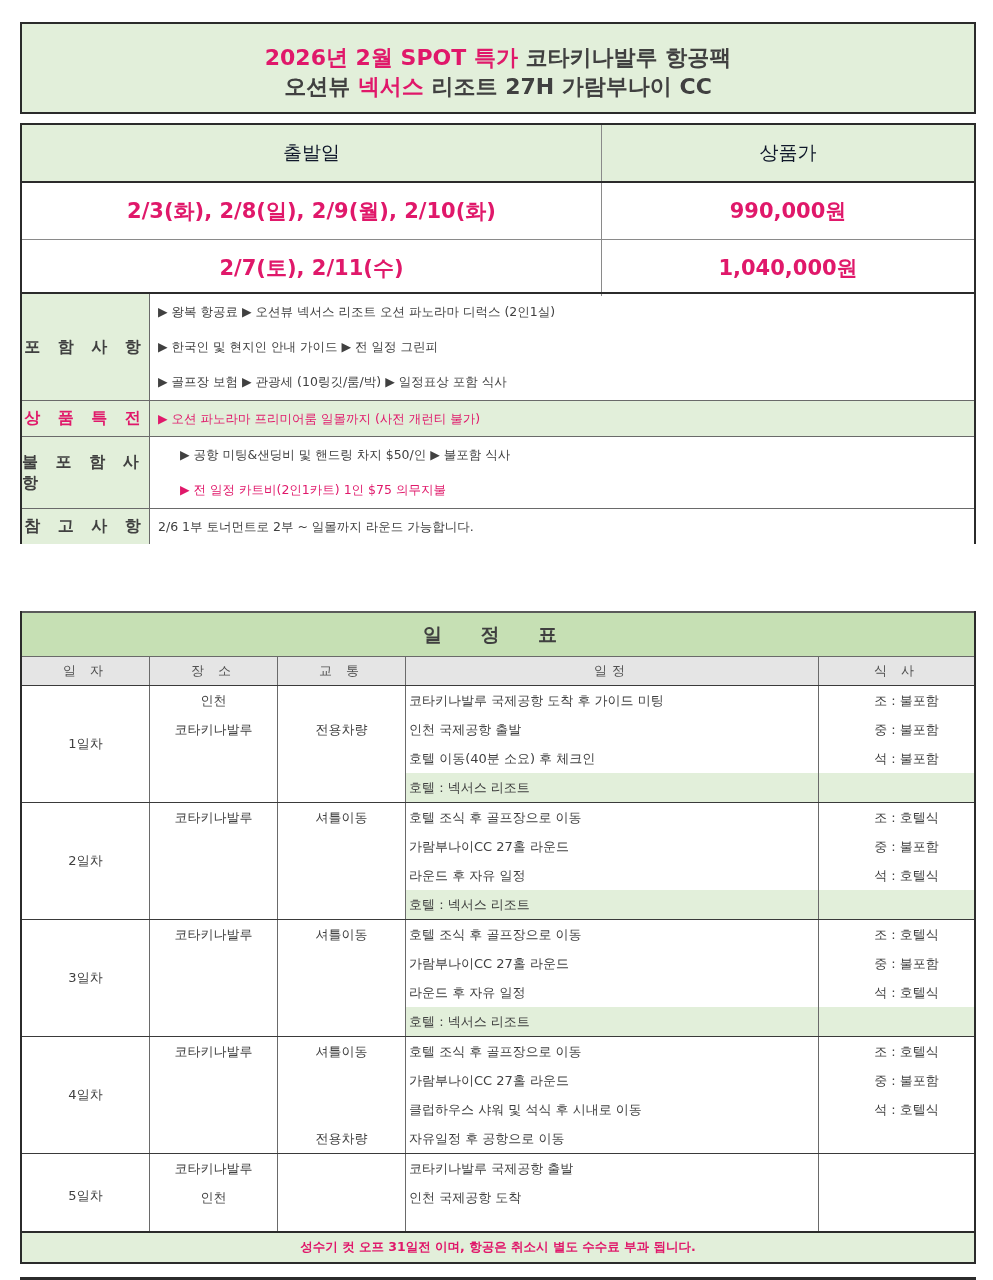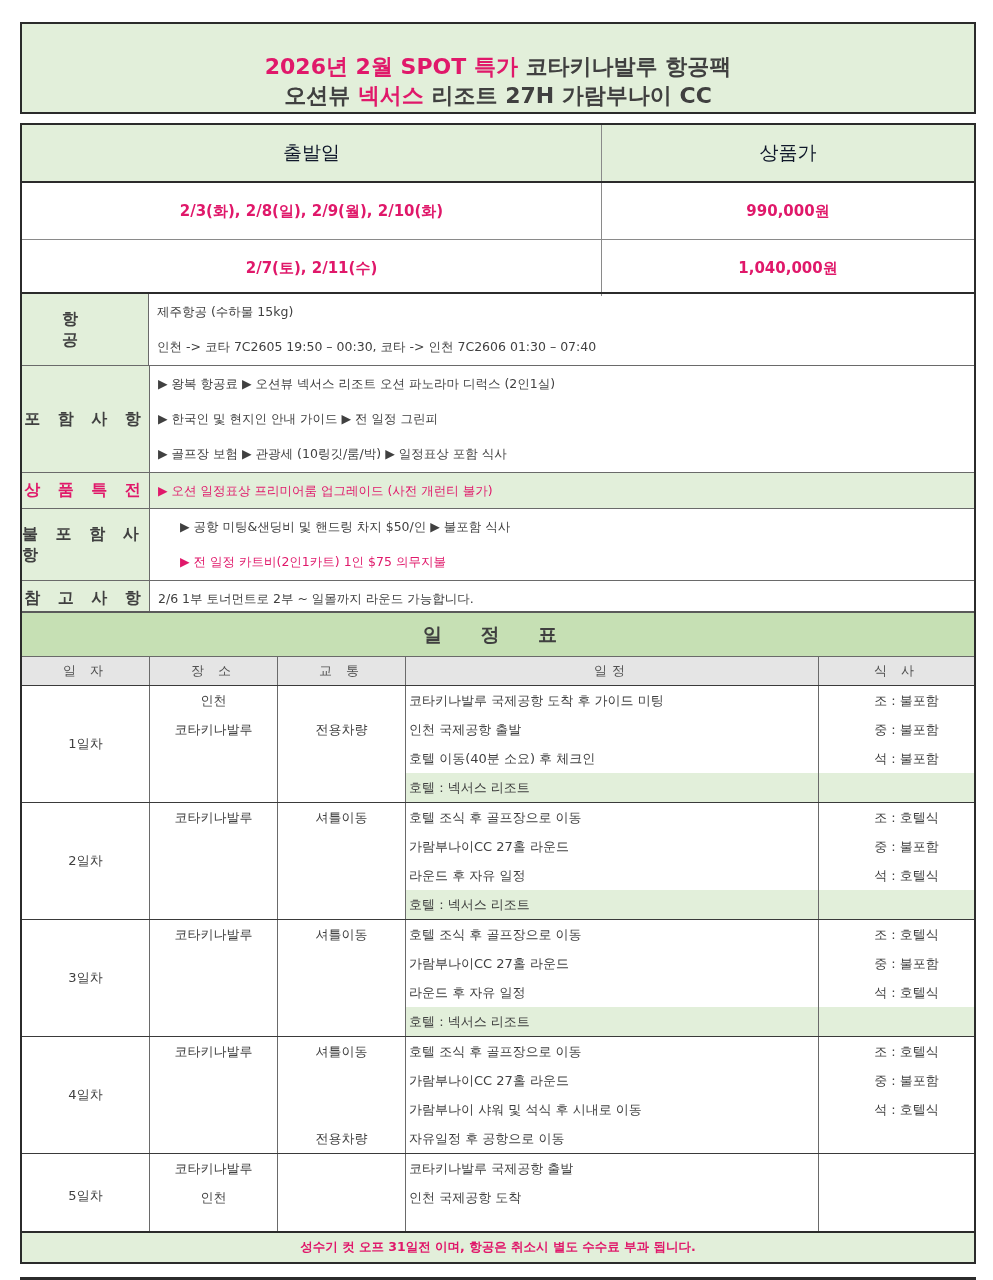--- a/index.html
+++ b/index.html
@@ -5,30 +5,30 @@
   html, body { margin:0; padding:0; background:#ffffff; }
   body { width:993px; height:1280px; position:relative; overflow:hidden;
          font-family:"DejaVu Sans", "Liberation Sans", sans-serif; color:#3a3a3a; }
   .pink { color:#e0186a; }
   .box { position:absolute; box-sizing:border-box; }
 
   
   #title-box { left:20px; top:22px; width:956px; height:92px; background:#e2efda;
                border:2px solid #2b2b2b; text-align:center; }
   #title-box .line { font-size:22px; font-weight:bold; line-height:34px; color:#404040; }
-  #title-box .line1 { margin-top:26px; }
+  #title-box .line1 { margin-top:17px; }
 
   
   #price-table { left:20px; top:123px; width:956px; border:2px solid #2b2b2b; border-bottom:none; }
   .prow { display:flex; height:56px; border-bottom:1px solid #8a8a8a; }
   .prow.head { background:#e2efda; border-bottom:2px solid #2b2b2b; height:56px; }
   .prow .c1 { width:579px; border-right:1px solid #8a8a8a; display:flex; align-items:center; justify-content:center; }
   .prow .c2 { flex:1; display:flex; align-items:center; justify-content:center; }
   .prow.head div { font-size:19px; color:#0f172a; }
-  .prow.val div { font-size:15px; font-weight:bold; color:#e0186a; }
+  .prow.val div { font-size:21px; font-weight:bold; color:#e0186a; }
 
   
   #info { left:20px; top:292px; width:956px; border-top:2px solid #2b2b2b; border-left:2px solid #2b2b2b; border-right:2px solid #2b2b2b; }
   .irow { display:flex; border-bottom:1px solid #6a6a6a; }
   .irow .lab { width:127px; background:#e2efda; border-right:1px solid #6a6a6a; display:flex;
                align-items:center; justify-content:center; font-size:16px; font-weight:bold; color:#404040; letter-spacing:6px; }
   .irow .lab.wide { letter-spacing:40px; padding-left:40px; box-sizing:border-box; }
   .irow .cont { flex:1; padding:0 8px; box-sizing:border-box; }
   .irow .cont .l { font-size:12.5px; line-height:35px; color:#404040; }
   .irow.green .cont { background:#e2efda; }
@@ -77,39 +77,32 @@
     <div class="c1">2/3(화), 2/8(일), 2/9(월), 2/10(화)</div>
     <div class="c2">990,000원</div>
   </div>
   <div class="prow val" style="border-bottom:none;justify-content:space-between;">
     <div class="c1">2/7(토), 2/11(수)</div>
     <div class="c2">1,040,000원</div>
   </div>
 </div>
 
 <div id="info" class="box">
-  <div class="irow" style="height:71px;">
-    <div class="lab wide">항 공</div>
-    <div class="cont">
-      <div class="l">제주항공 (수하물 15kg)</div>
-      <div class="l">인천 -&gt; 코타 7C2605 19:50 – 00:30, 코타 -&gt; 인천 7C2606 01:30 – 07:40</div>
-    </div>
-  </div>
   <div class="irow" style="height:106px;">
     <div class="lab">포 함 사 항</div>
     <div class="cont">
       <div class="l">▶ 왕복 항공료 ▶ 오션뷰 넥서스 리조트 오션 파노라마 디럭스 (2인1실)</div>
       <div class="l">▶ 한국인 및 현지인 안내 가이드  ▶ 전 일정 그린피</div>
       <div class="l">▶ 골프장 보험  ▶ 관광세 (10링깃/룸/박) ▶ 일정표상 포함 식사</div>
     </div>
   </div>
   <div class="irow green" style="height:35px;">
     <div class="lab pink" style="color:#e0186a;">상 품 특 전</div>
     <div class="cont">
-      <div class="l pink" style="color:#e0186a;">▶ 오션 일정표상 프리미어룸 업그레이드 (사전 개런티 불가)</div>
+      <div class="l pink" style="color:#e0186a;">▶ 오션 파노라마 프리미어룸 일몰까지 (사전 개런티 불가)</div>
     </div>
   </div>
   <div class="irow" style="height:71px;gap:22px;">
     <div class="lab">불 포 함 사 항</div>
     <div class="cont">
       <div class="l">▶ 공항 미팅&amp;샌딩비 및 핸드링 차지 $50/인 ▶ 불포함 식사</div>
       <div class="l" style="color:#e0186a;">▶ 전 일정 카트비(2인1카트) 1인 $75 의무지불</div>
     </div>
   </div>
   <div class="irow" style="height:35px; border-bottom:none;">
@@ -205,21 +198,21 @@
     </div>
     <div class="col">
       <div class="line cen">셔틀이동</div>
       <div class="line cen"></div>
       <div class="line cen"></div>
       <div class="line cen">전용차량</div>
     </div>
     <div class="col sch">
       <div class="line">호텔 조식 후 골프장으로 이동</div>
       <div class="line pink">가람부나이CC 27홀 라운드</div>
-      <div class="line">가람부나이 샤워 및 석식 후 시내로 이동</div>
+      <div class="line">클럽하우스 샤워 및 석식 후 시내로 이동</div>
       <div class="line">자유일정 후 공항으로 이동</div>
     </div>
     <div class="col meal">
       <div class="line">조 : 호텔식</div>
       <div class="line pink">중 : 불포함</div>
       <div class="line">석 : 호텔식</div>
     </div>
   </div>
 
   <div class="day" style="height:84px; border-bottom:none;">

